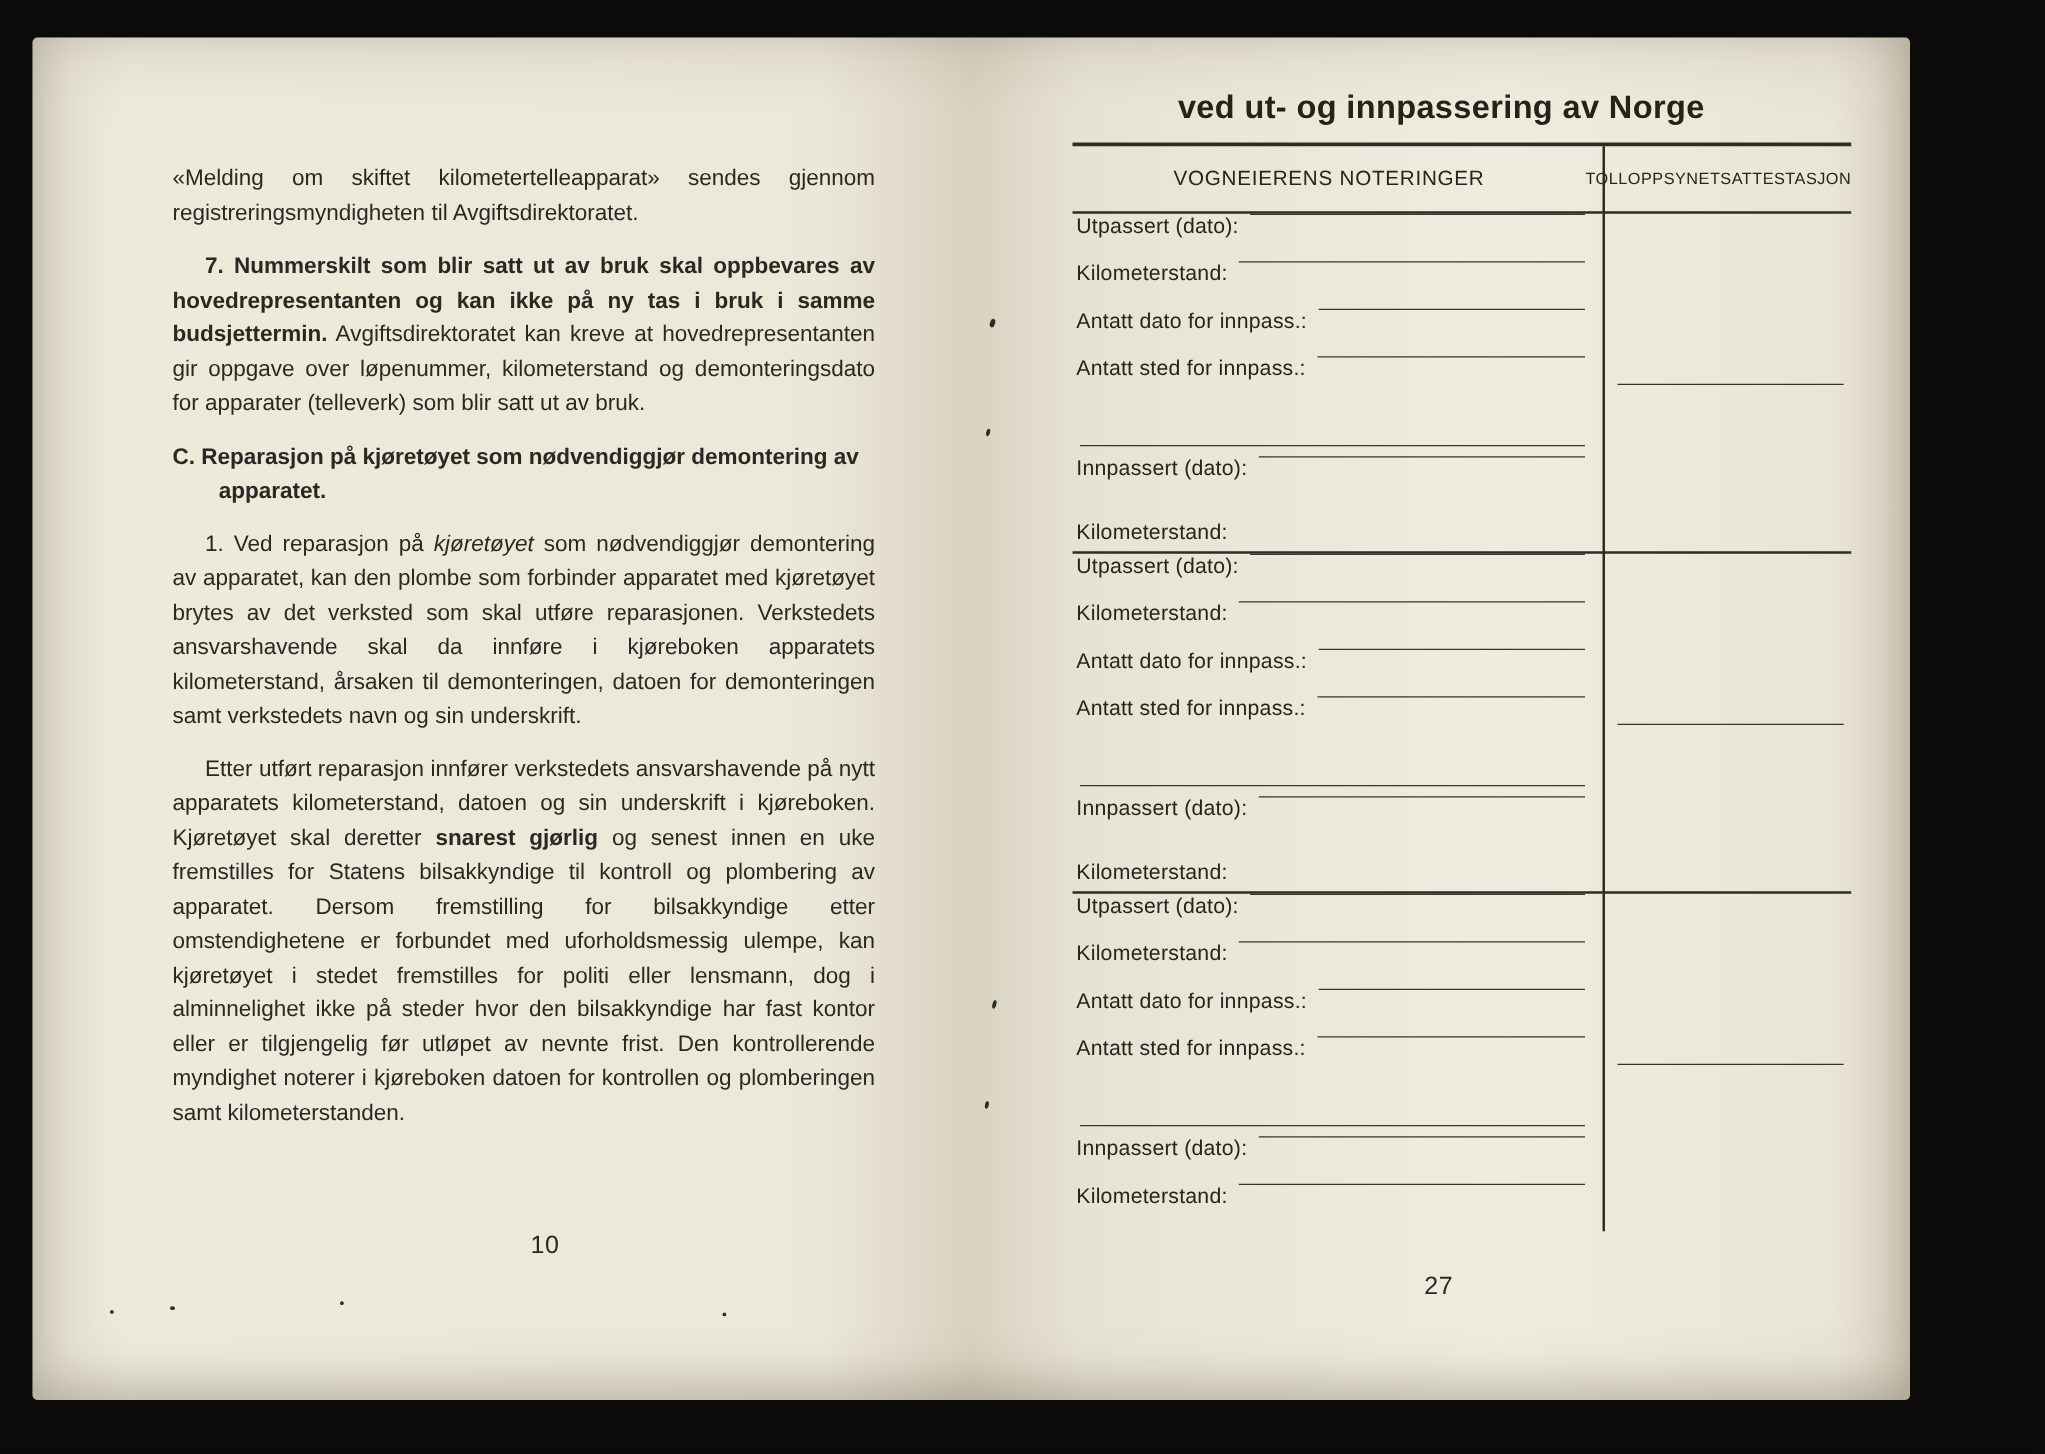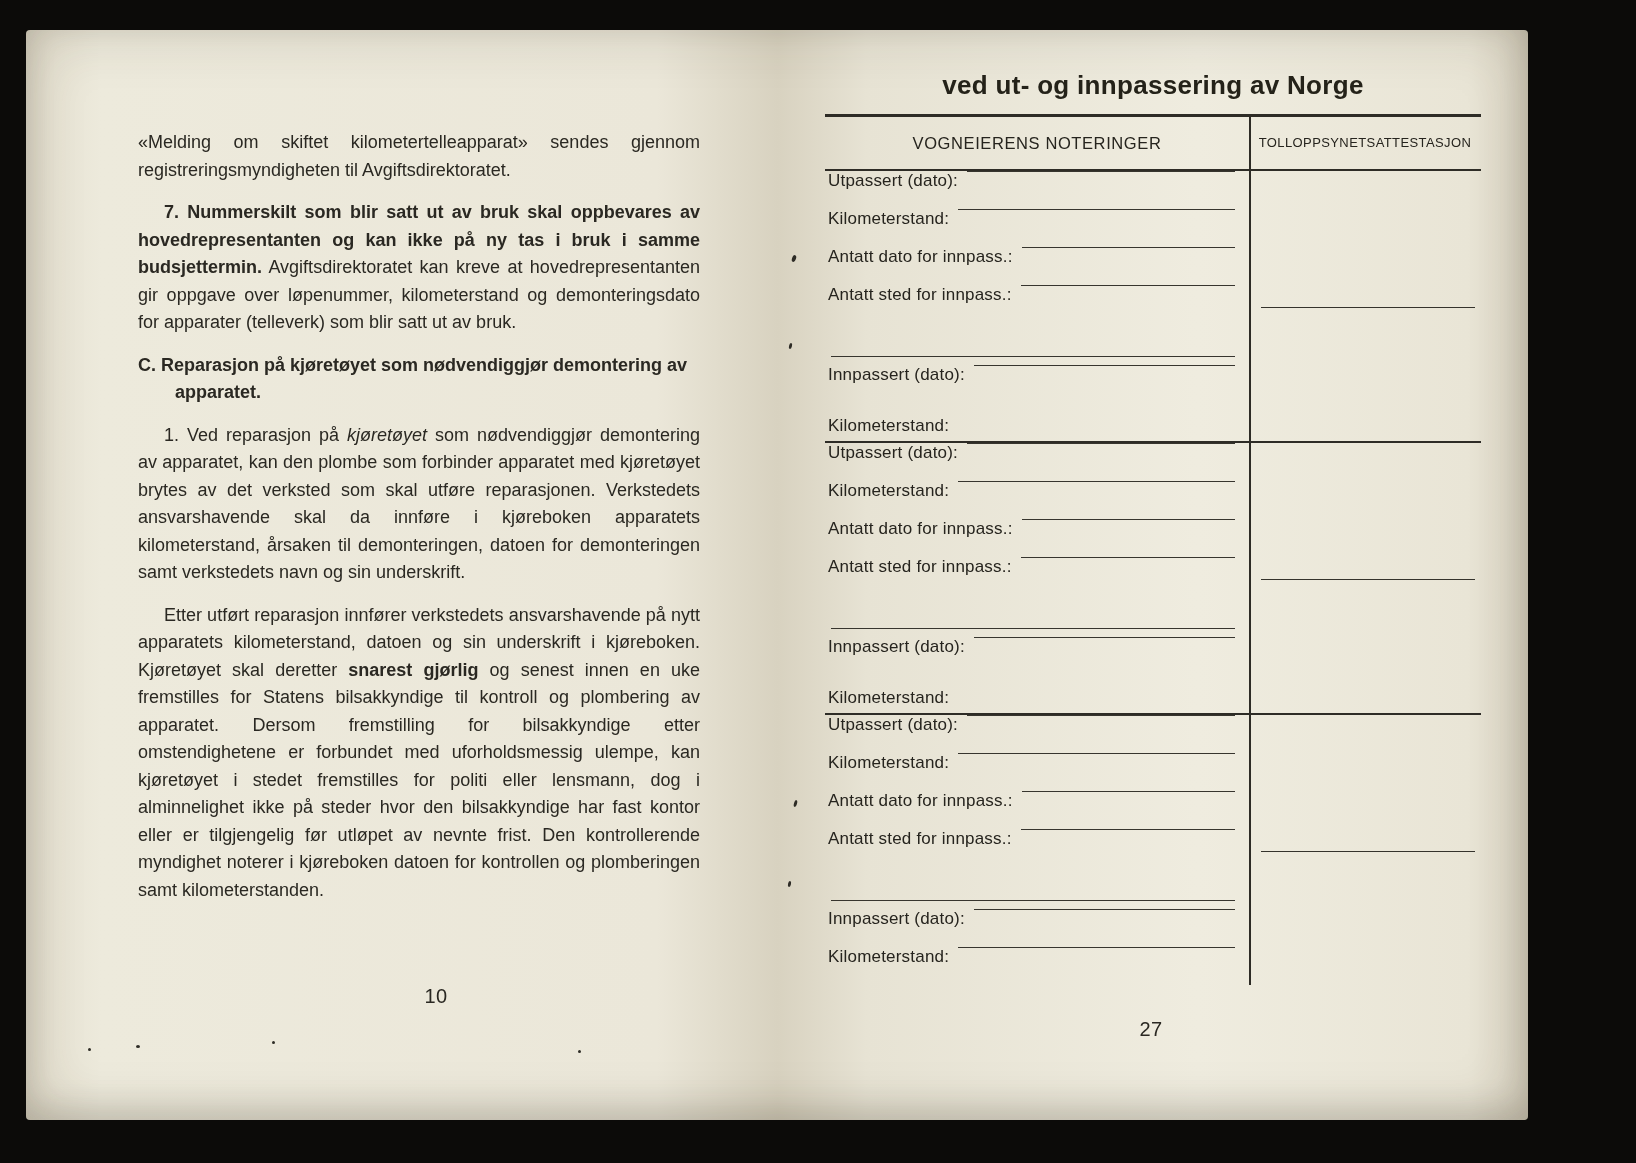--- a/index.html
+++ b/index.html
@@ -50,20 +50,21 @@
   }
   .form-title{
     text-align:center;font-weight:bold;color:#242219;
   }
   .form-title .t1{font-size:27px;line-height:34px;letter-spacing:0.3px;}
   .form-title .t2{font-size:26px;line-height:34px;letter-spacing:0.3px;margin-top:16px;}
 
   .form-table{
     position:relative;margin-top:12px;
     border-top:3px solid #2e2c26;
+    margin-left:33px;
   }
   .v-divider{
     position:absolute;left:424px;top:0;width:2px;height:868px;
     background:#2e2c26;
   }
   .f-header{
     display:flex;height:52px;border-bottom:2px solid #2e2c26;
   }
   .f-header .hc1{
     width:424px;display:flex;align-items:center;justify-content:center;

